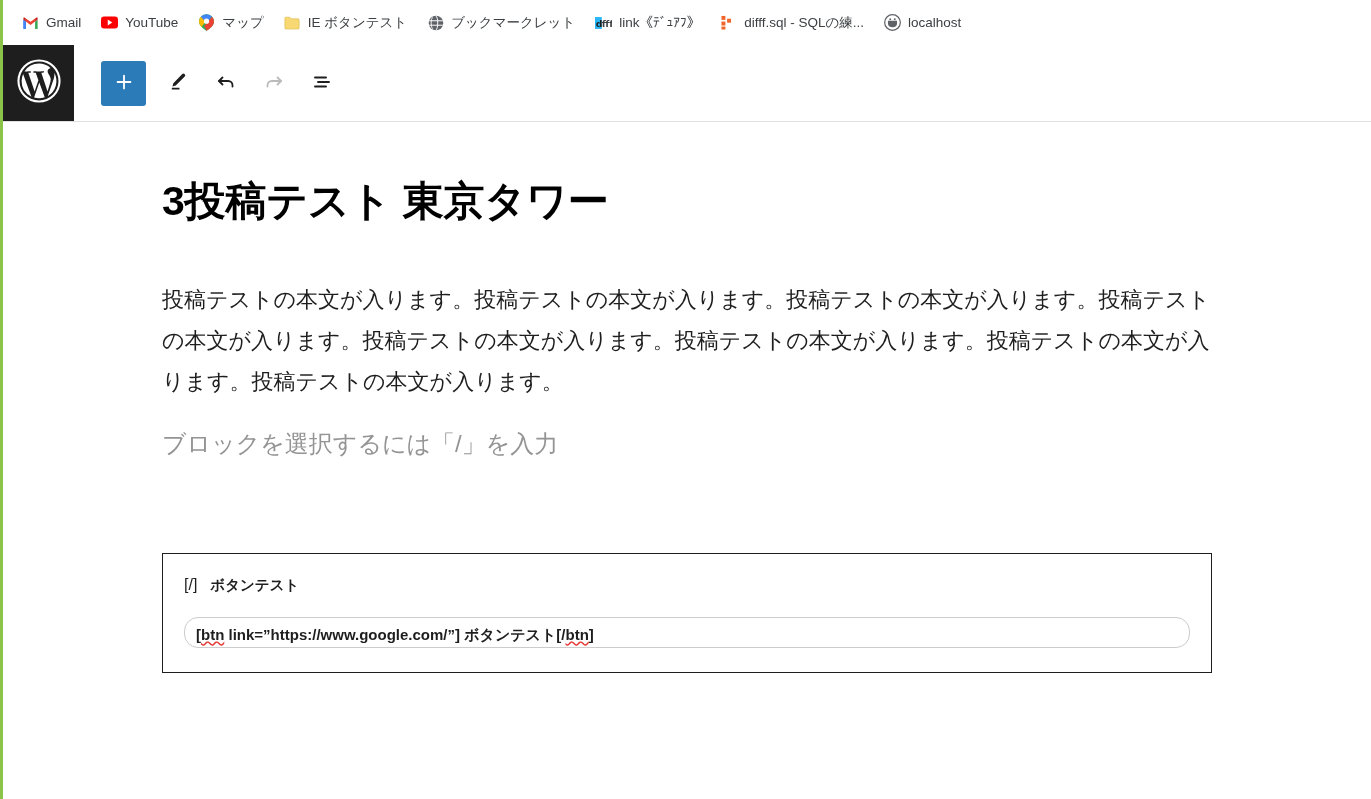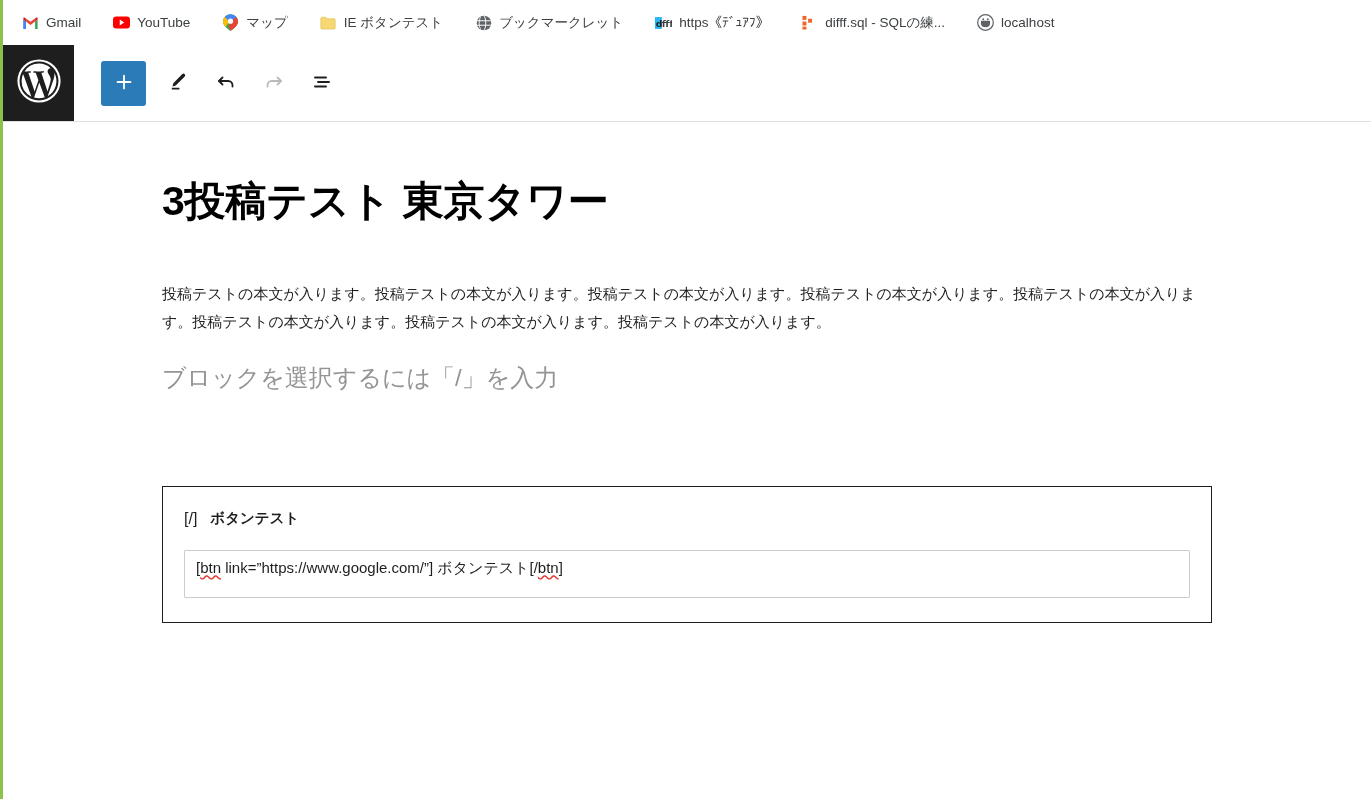--- a/index.html
+++ b/index.html
@@ -15,21 +15,21 @@
   .edge-strip {
     position: absolute; left: 0; top: 0; width: 3px; height: 799px;
     background: #8bc34a; z-index: 50;
   }
 
   
   .bookmarks-bar {
     position: absolute; left: 3px; top: 0; right: 0; height: 45px;
     background: #ffffff;
     display: flex; align-items: center;
-    padding-left: 11px; gap: 16px;
+    padding-left: 11px; gap: 4px;
   }
   .bookmark {
     display: flex; align-items: center; gap: 7px;
     padding: 4px 8px; border-radius: 4px;
     font-size: 13.5px; color: #3c4043; white-space: nowrap;
     cursor: pointer;
   }
   .bm-icon { width: 17px; height: 17px; flex: 0 0 17px;
     display: flex; align-items: center; justify-content: center; }
   .bm-icon svg { display: block; }
@@ -67,21 +67,21 @@
   .content-wrap { width: 1050px; margin: 0 auto; padding-top: 45px; }
 
   .post-title {
     font-size: 41px; font-weight: 700; line-height: 1.35;
     color: #000000; letter-spacing: -0.2px;
     padding: 6px 0; outline: none;
   }
 
   .post-paragraph {
     margin-top: 45px;
-    font-size: 15px; line-height: 1.85; color: #1e1e1e;
+    font-size: 22px; line-height: 1.85; color: #1e1e1e;
     outline: none;
   }
 
   .block-placeholder {
     margin-top: 20px;
     font-size: 24px; line-height: 1.85; color: #949494;
     outline: none;
   }
 
   
@@ -91,27 +91,28 @@
     padding: 22px 21px 24px 21px;
     background: #ffffff;
   }
   .shortcode-label {
     display: flex; align-items: center; gap: 13px;
     font-size: 14.5px; font-weight: 700; color: #1e1e1e;
     margin-bottom: 22px;
   }
   .shortcode-tag { font-size: 16px; font-weight: 400; }
   .shortcode-input {
-    width: 100%; height: 48px;
-    border: 1px solid #cccccc; border-radius: 1px;
+    width: 100%; height: 31px;
+    border: 1px solid #cccccc; border-radius: 14px;
     background: #ffffff;
     padding: 8px 11px;
     font-size: 15px; color: #1e1e1e;
     font-family: "Liberation Sans", "DejaVu Sans", sans-serif;
     outline: none;
+    font-weight: bold;
   }
   .sc-misspell {
     text-decoration: underline wavy #e53935;
     text-decoration-skip-ink: none;
   }
 </style>
 </head>
 <body>
 
 <div id="app">
@@ -180,21 +181,21 @@
     </div>
 
     <div class="bookmark">
       <span class="bm-icon">
         <svg width="17" height="14" viewBox="0 0 20 14">
           <rect x="0" y="0" width="8" height="14" fill="#29b6f6"></rect>
           <text x="1" y="11.5" font-family="DejaVu Sans" font-size="11" font-weight="bold" fill="#1e1e1e">d</text>
           <text x="8" y="11.5" font-family="DejaVu Sans" font-size="11" font-weight="bold" fill="#3c4043">ffff</text>
         </svg>
       </span>
-      <span>https《ﾃﾞｭｱﾌ》</span>
+      <span>link《ﾃﾞｭｱﾌ》</span>
     </div>
 
     <div class="bookmark">
       <span class="bm-icon">
         <svg width="15" height="15" viewBox="0 0 16 16">
           <rect x="0.5" y="1" width="4.2" height="4.2" fill="#f06529"></rect>
           <rect x="0.5" y="7" width="4.2" height="4.2" fill="#f06529"></rect>
           <rect x="6.5" y="4" width="4.2" height="4.2" fill="#f06529"></rect>
           <rect x="0.5" y="12.3" width="4.2" height="3.2" fill="#f06529"></rect>
         </svg>

